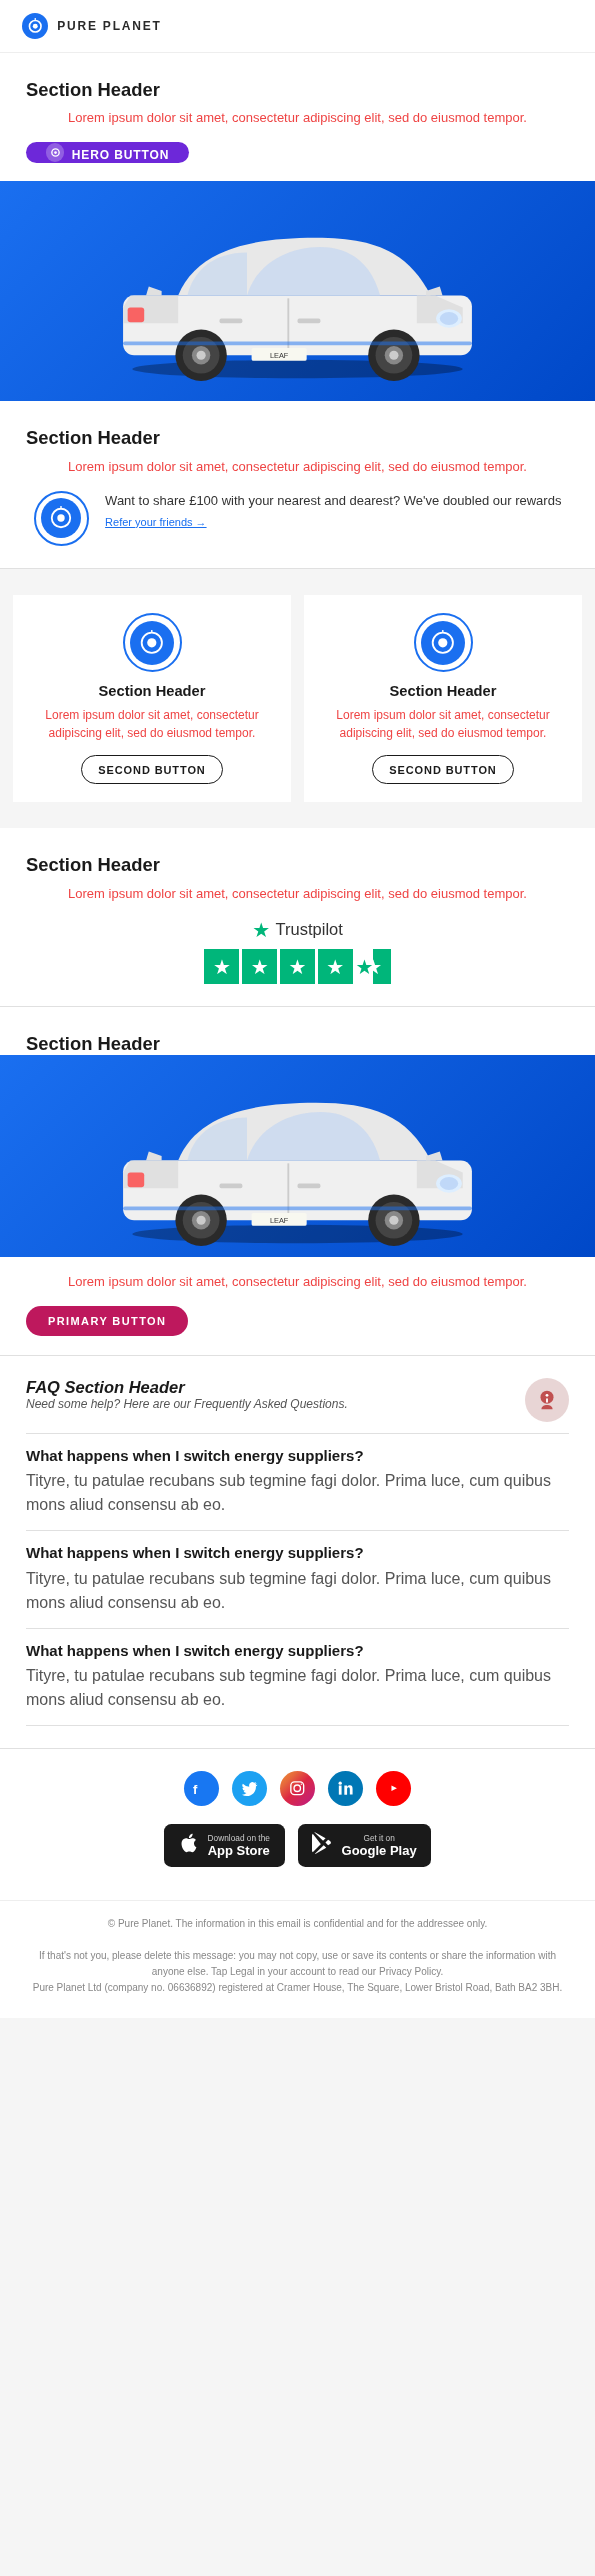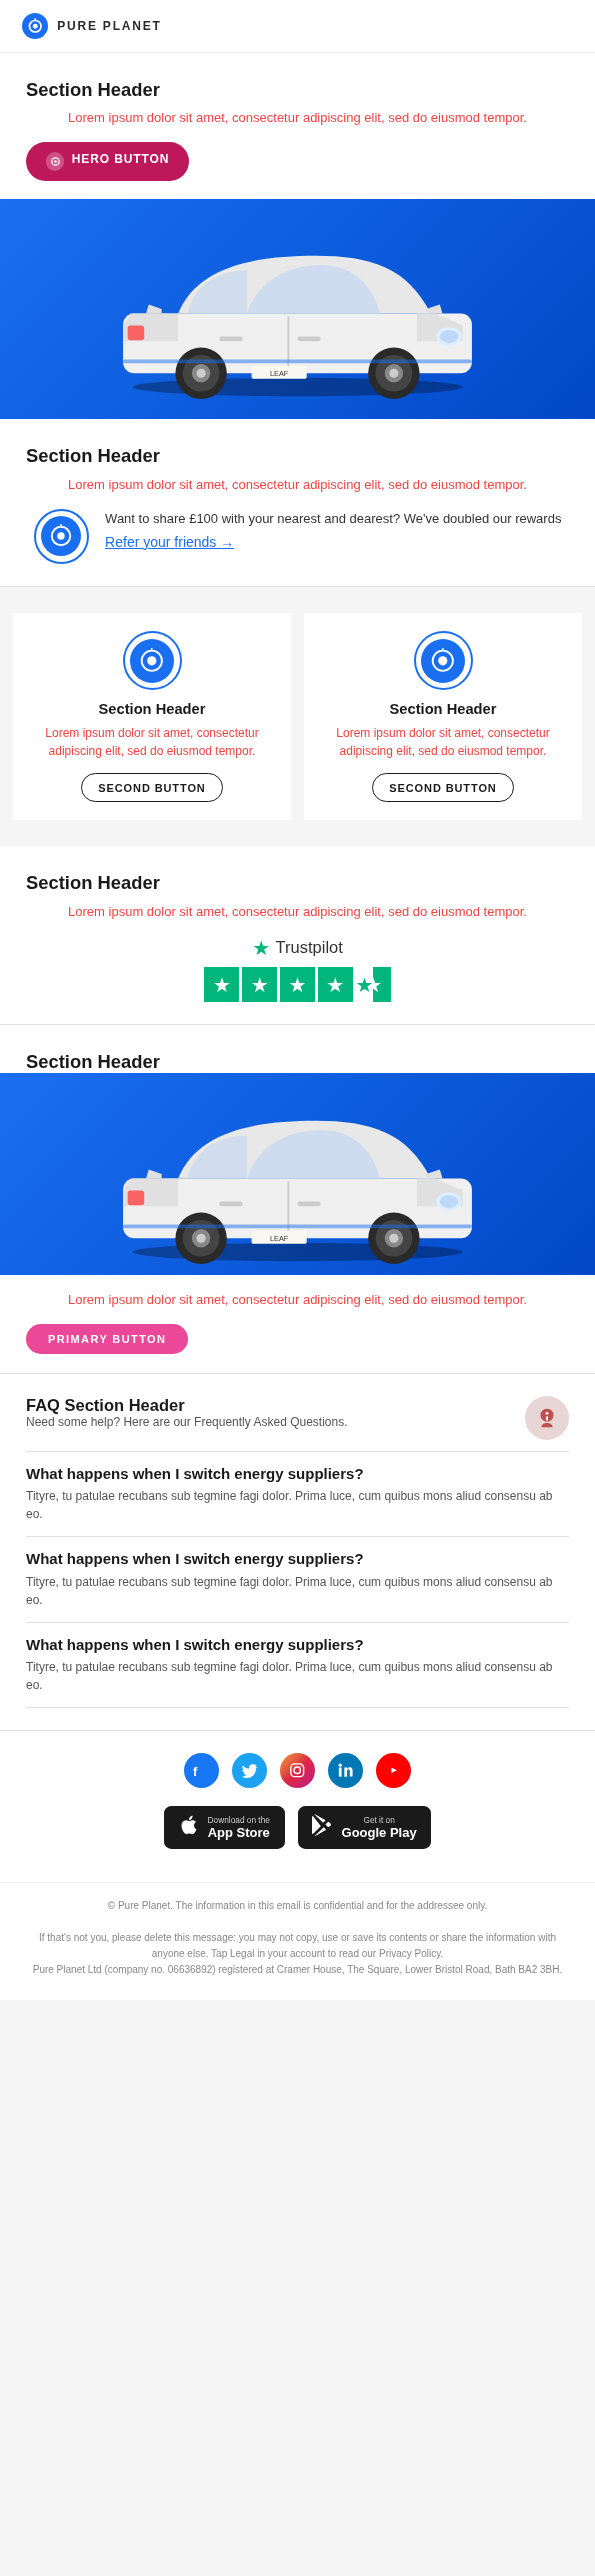--- a/index.html
+++ b/index.html
@@ -54,25 +54,25 @@
     }
     .section-body {
       font-size: 13px;
       color: #ef4444;
       line-height: 1.5;
       margin-bottom: 14.7px;
       text-align: center;
     }
     .btn-hero {
       display: inline-flex;
-      align-items: flex-start;
-      background: #be185d;
+      align-items: flex-end;
+      background: #6d28d9;
       color: #fff;
       border-radius: 27.6px;
-      padding: 10px 20px;
+      padding: 1px 20px;
       font-size: 12px;
       font-weight: 700;
       letter-spacing: 0.9px;
       text-transform: uppercase;
       border: none;
       cursor: pointer;
       gap: 7.3px;
     }
     .btn-hero-icon {
       width: 18.4px;
@@ -127,21 +127,21 @@
     .refer-icon-inner {
       width: 40px;
       height: 40px;
       border-radius: 50%;
       background: #1a6ff0;
       display: flex;
       align-items: center;
       justify-content: center;
     }
     .refer-text { font-size: 13px; color: #333; line-height: 1.5; }
-    .refer-link { color: #1a6ff0; font-size: 14px; margin-top: 5.5px; display: block; }
+    .refer-link { color: #1a6ff0; font-size: 11px; margin-top: 5.5px; display: block; }
 
     
     .section-two-col {
       background: #f5f5f5;
       padding: 26px 13px;
     }
     .two-col-grid {
       display: grid;
       grid-template-columns: 1fr 1fr;
       gap: 13px;
@@ -231,21 +231,21 @@
     .section-second-header .section-header { margin-bottom: 0; }
 
     .section-second-body {
       background: #ffffff;
       padding: 14.7px 26px 18.4px 26px;
     }
 
     
     .btn-primary {
       display: inline-block;
-      background: #ec4899;
+      background: #be185d;
       color: #fff;
       border-radius: 27.6px;
       padding: 9.2px 22px;
       font-size: 11px;
       font-weight: 700;
       letter-spacing: 1.4px;
       text-transform: uppercase;
       border: none;
       cursor: pointer;
     }
@@ -253,37 +253,38 @@
     
     .section-faq {
       background: #ffffff;
       padding: 22px 26px;
     }
     .faq-header-row {
       display: flex;
       align-items: flex-start;
       justify-content: space-between;
       margin-bottom: 3.7px;
+      font-style: italic;
     }
     .faq-title { font-size: 16.5px; font-weight: 700; color: #1a1a1a; }
     .faq-subtitle { font-size: 12px; color: #555; margin-bottom: 18.4px; }
     .faq-icon-circle {
       width: 44px;
       height: 44px;
       border-radius: 50%;
       background: #e8d5d5;
       display: flex;
       align-items: center;
       justify-content: center;
       flex-shrink: 0;
     }
     .faq-item { border-top: 0.9px solid #e0e0e0; padding: 13px 0; }
     .faq-item:last-child { border-bottom: 0.9px solid #e0e0e0; }
     .faq-question { font-size: 15px; font-weight: 700; color: #1a1a1a; margin-bottom: 5.5px; }
-    .faq-answer { font-size: 12px; color: #555; line-height: 1.5; }
+    .faq-answer { font-size: 16px; color: #555; line-height: 1.5; }
 
     
     .section-social {
       background: #ffffff;
       padding: 22px 26px 14.7px 26px;
       text-align: center;
     }
     .social-icons-row {
       display: flex;
       justify-content: center;

